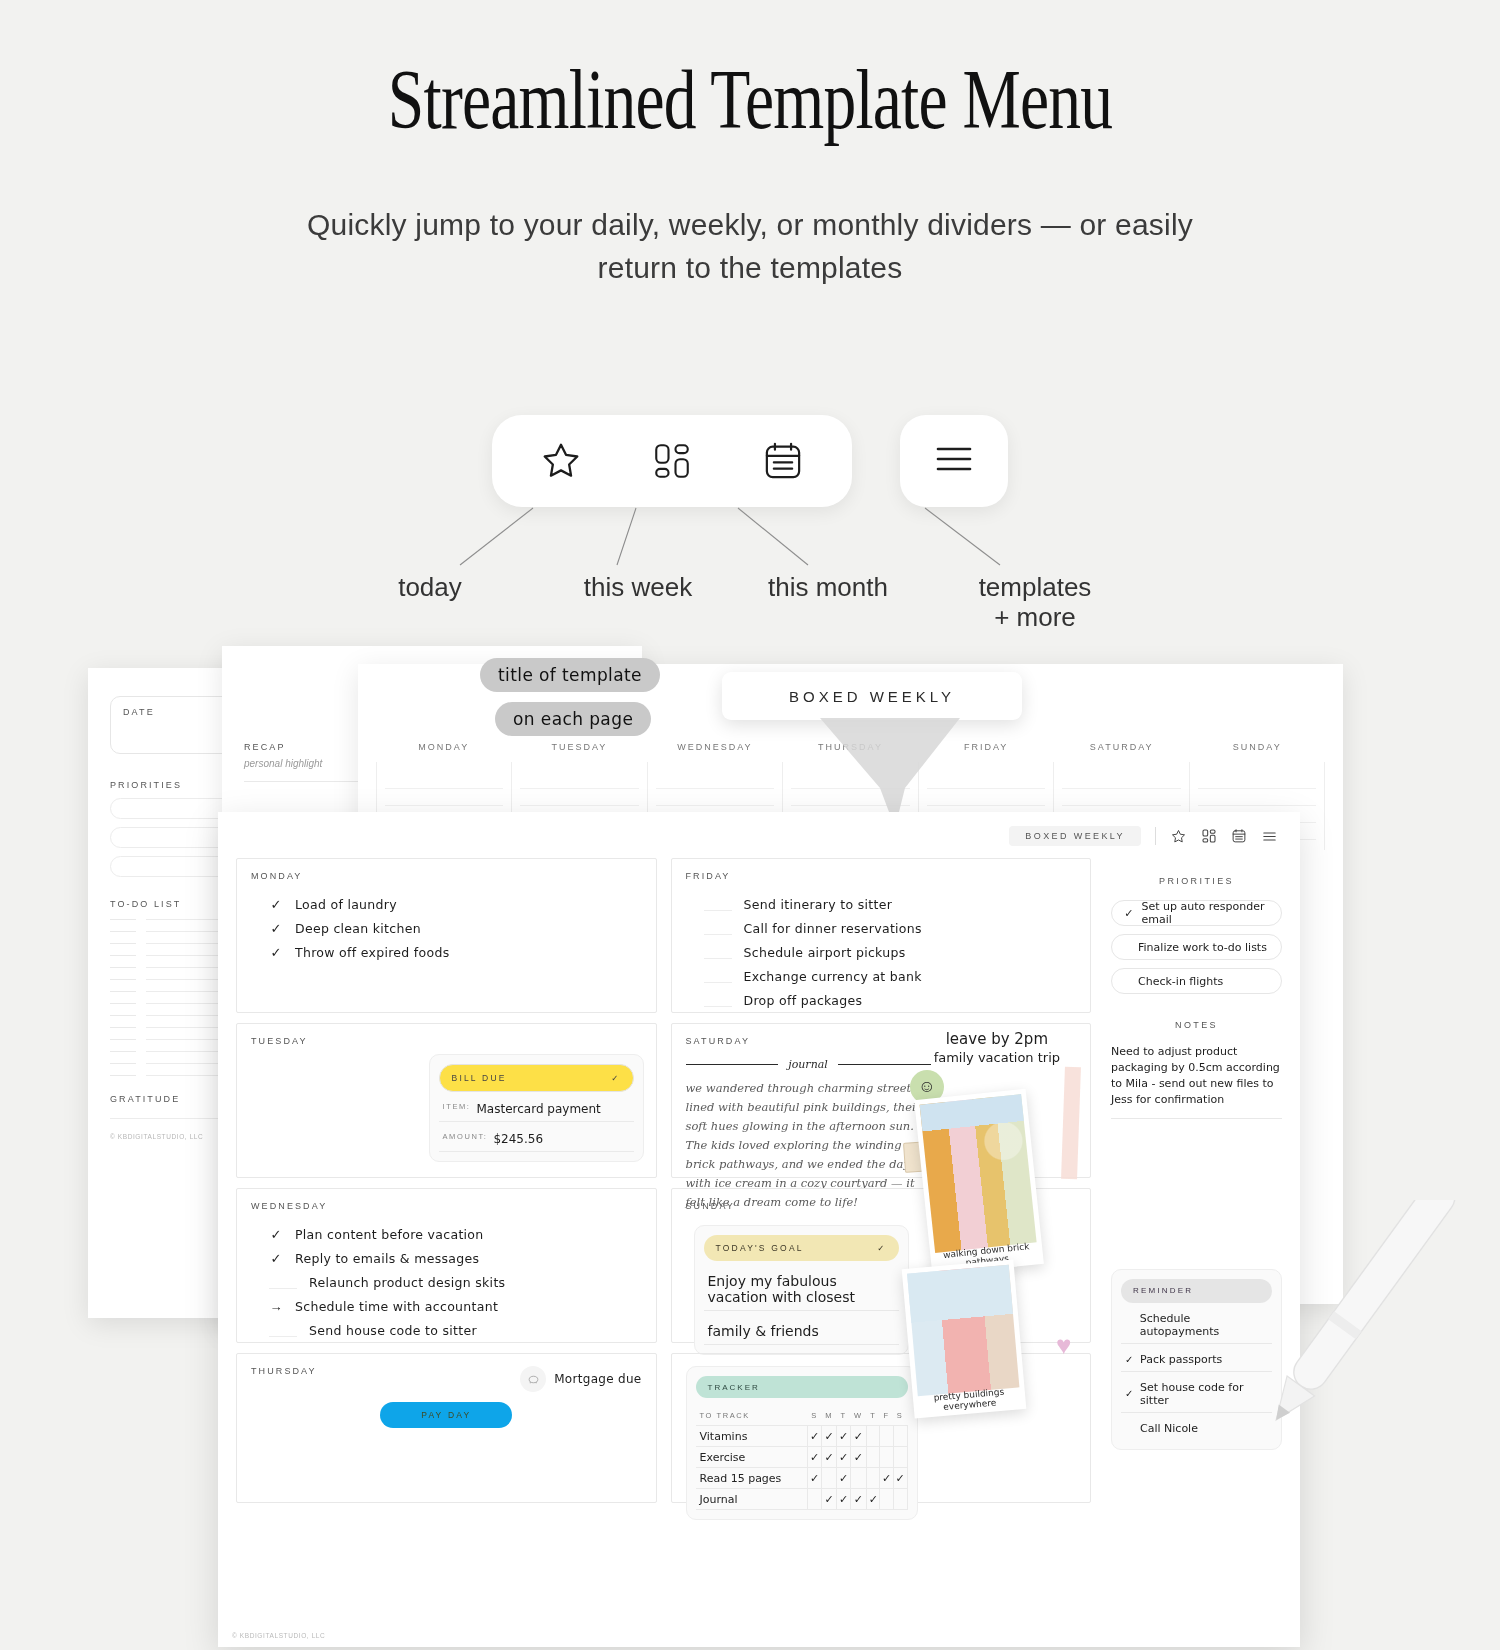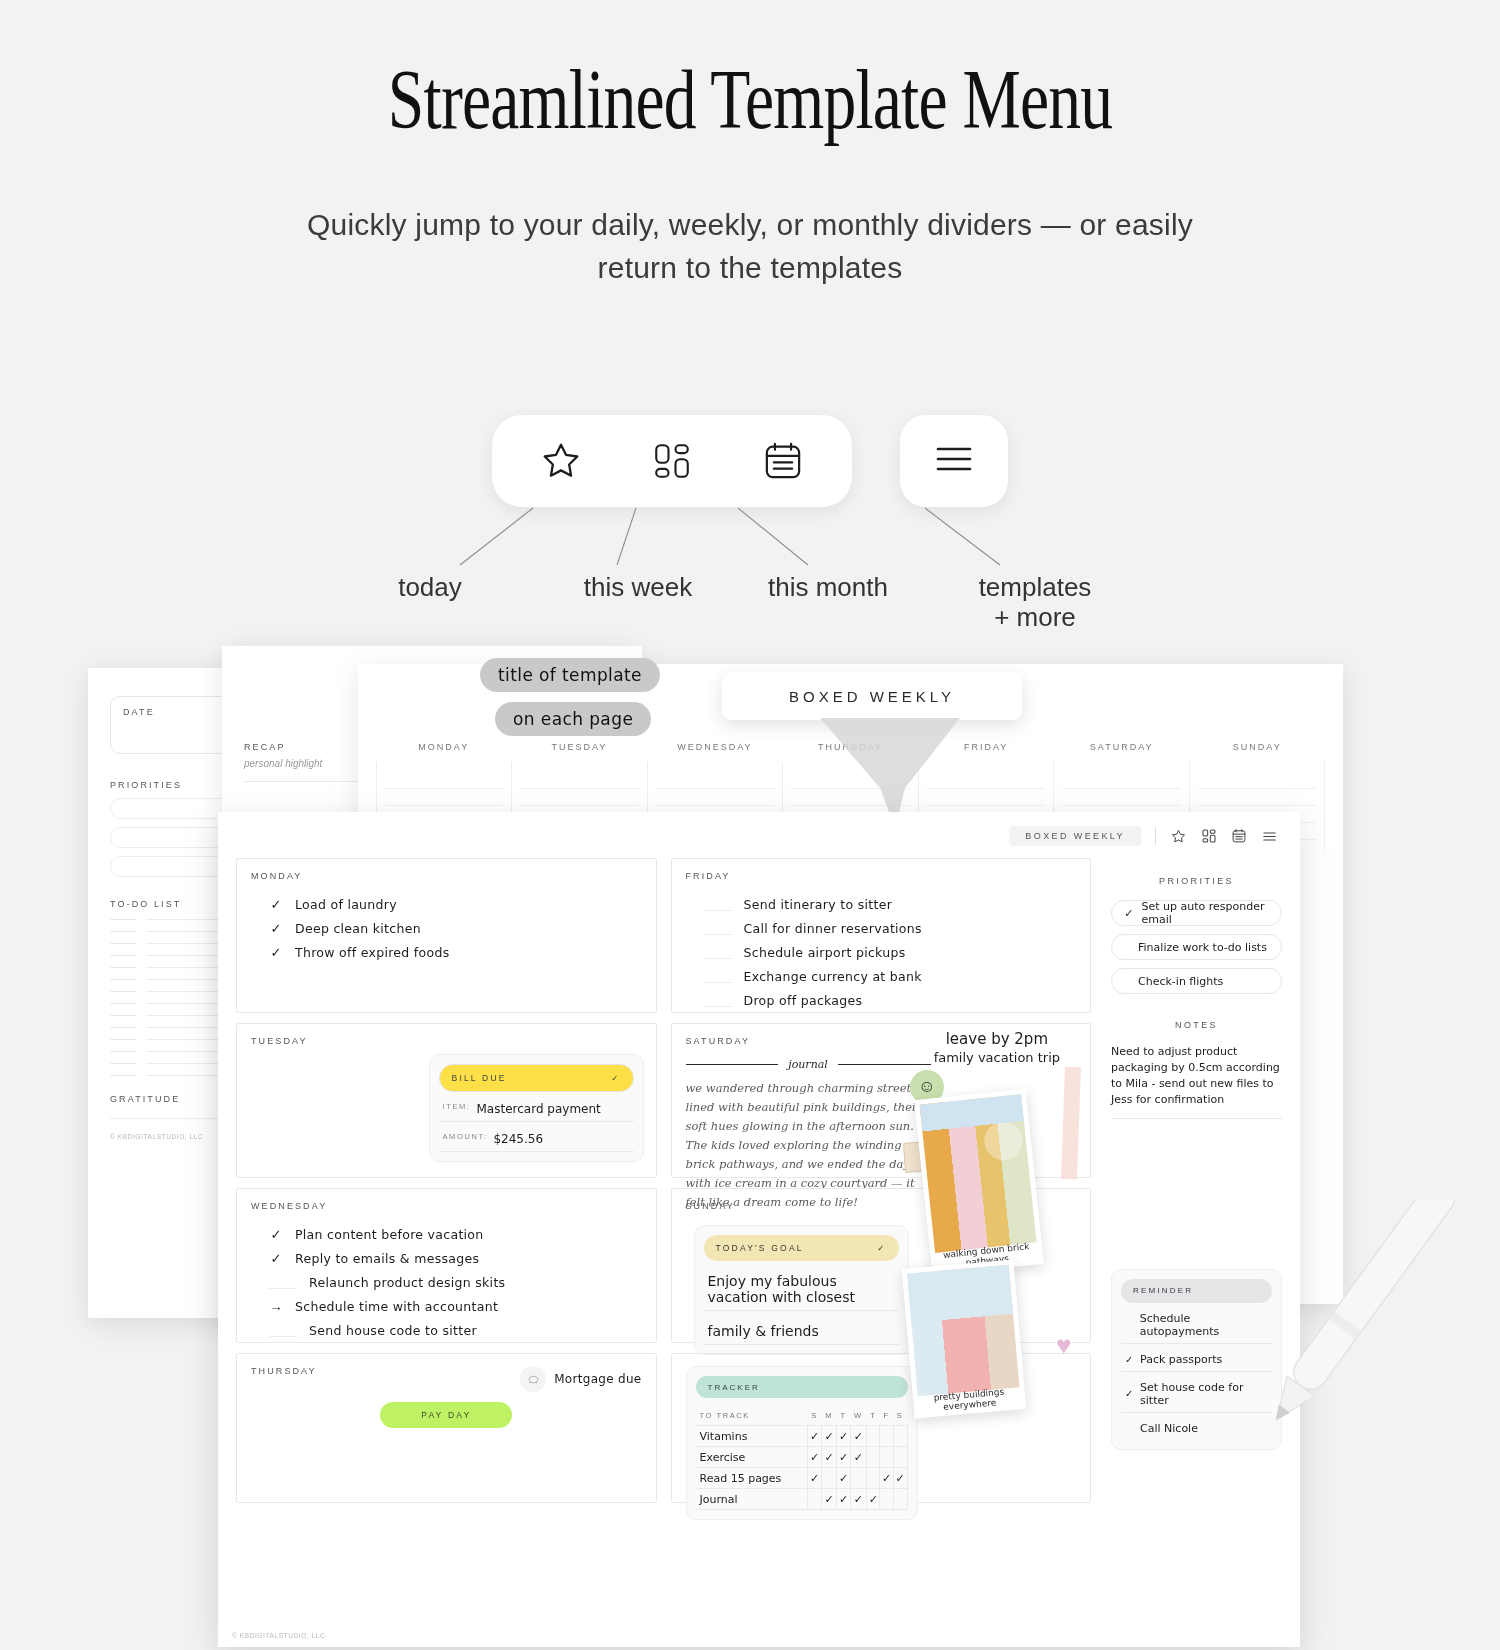--- a/index.html
+++ b/index.html
@@ -111,21 +111,21 @@
 
   
   .billcard { position:absolute; right:12px; top:30px; width:215px; background:#fafafa; border:1px solid #eee; border-radius:10px; padding:9px; }
   .billhead { background:#fde047; border:1px solid #e4e4e4; border-radius:16px; height:28px; display:flex; align-items:center; justify-content:space-between; padding:0 12px; }
   .billhead span { font-size:8.5px; letter-spacing:2.2px; color:#444; }
   .billrow { display:flex; align-items:flex-start; gap:6px; border-bottom:1px solid #eaeaea; padding:10px 4px 5px; }
   .billrow i { font-style:normal; font-size:7.5px; letter-spacing:1.6px; color:#888; }
   .billrow b { font-family:"DejaVu Sans",sans-serif; font-size:12px; font-weight:400; color:#1d1d1d; }
 
   
-  .payday { width:132px; height:26px; margin: 26px auto 14px; background:#bef264; border-radius:14px;
+  .payday { width:132px; height:26px; margin: 26px auto 14px; background:#0ea5e9; border-radius:14px;
             display:flex; align-items:center; justify-content:center;
             font-size:8.5px; letter-spacing:2.2px; color:#3f4a22; }
   .mortgage { position:absolute; right:14px; top:12px; display:flex; align-items:center; gap:8px; }
   .piggy { width:26px; height:26px; border-radius:50%; background:#f4f4f4; display:flex; align-items:center; justify-content:center; }
 
   
   .jhead { display:flex; align-items:center; gap:10px; margin: 12px 0 8px; }
   .jhead i { flex:1; height:1px; background:#2a2a2a; }
   .jhead span { font-family:"DejaVu Serif", serif; font-style:italic; font-size:11px; color:#2a2a2a; }
   .jbody { font-family:"DejaVu Serif", serif; font-style:italic; font-size:11.5px; line-height:1.65; color:#5a5a5a; max-width:245px; }

